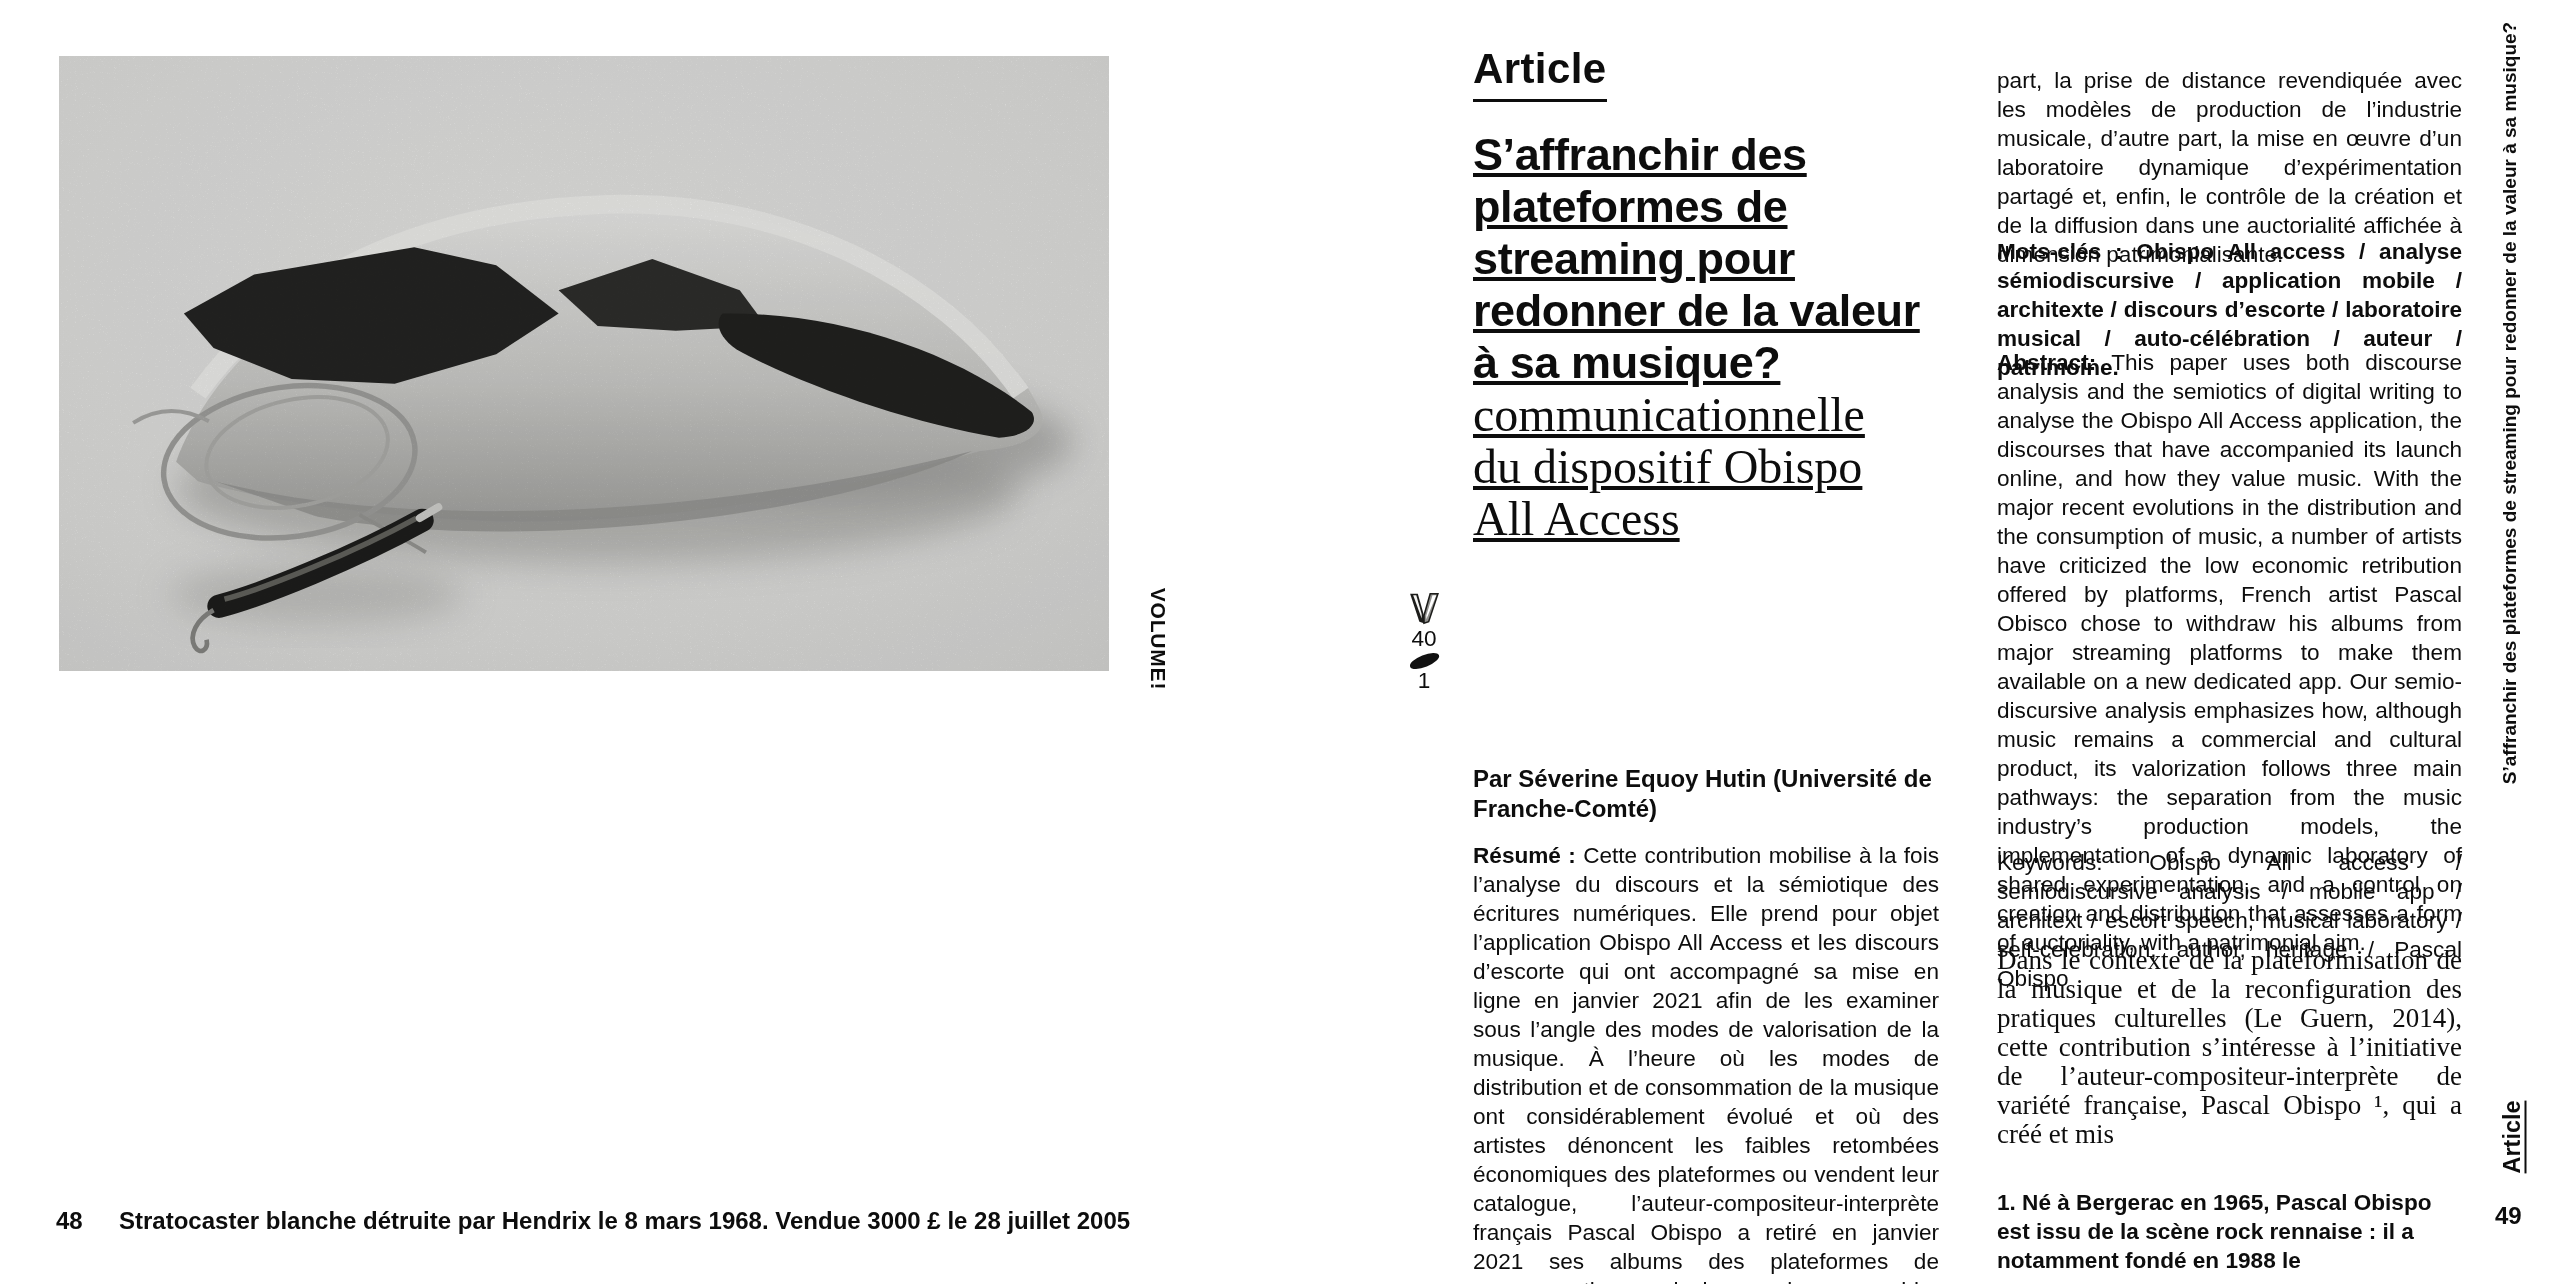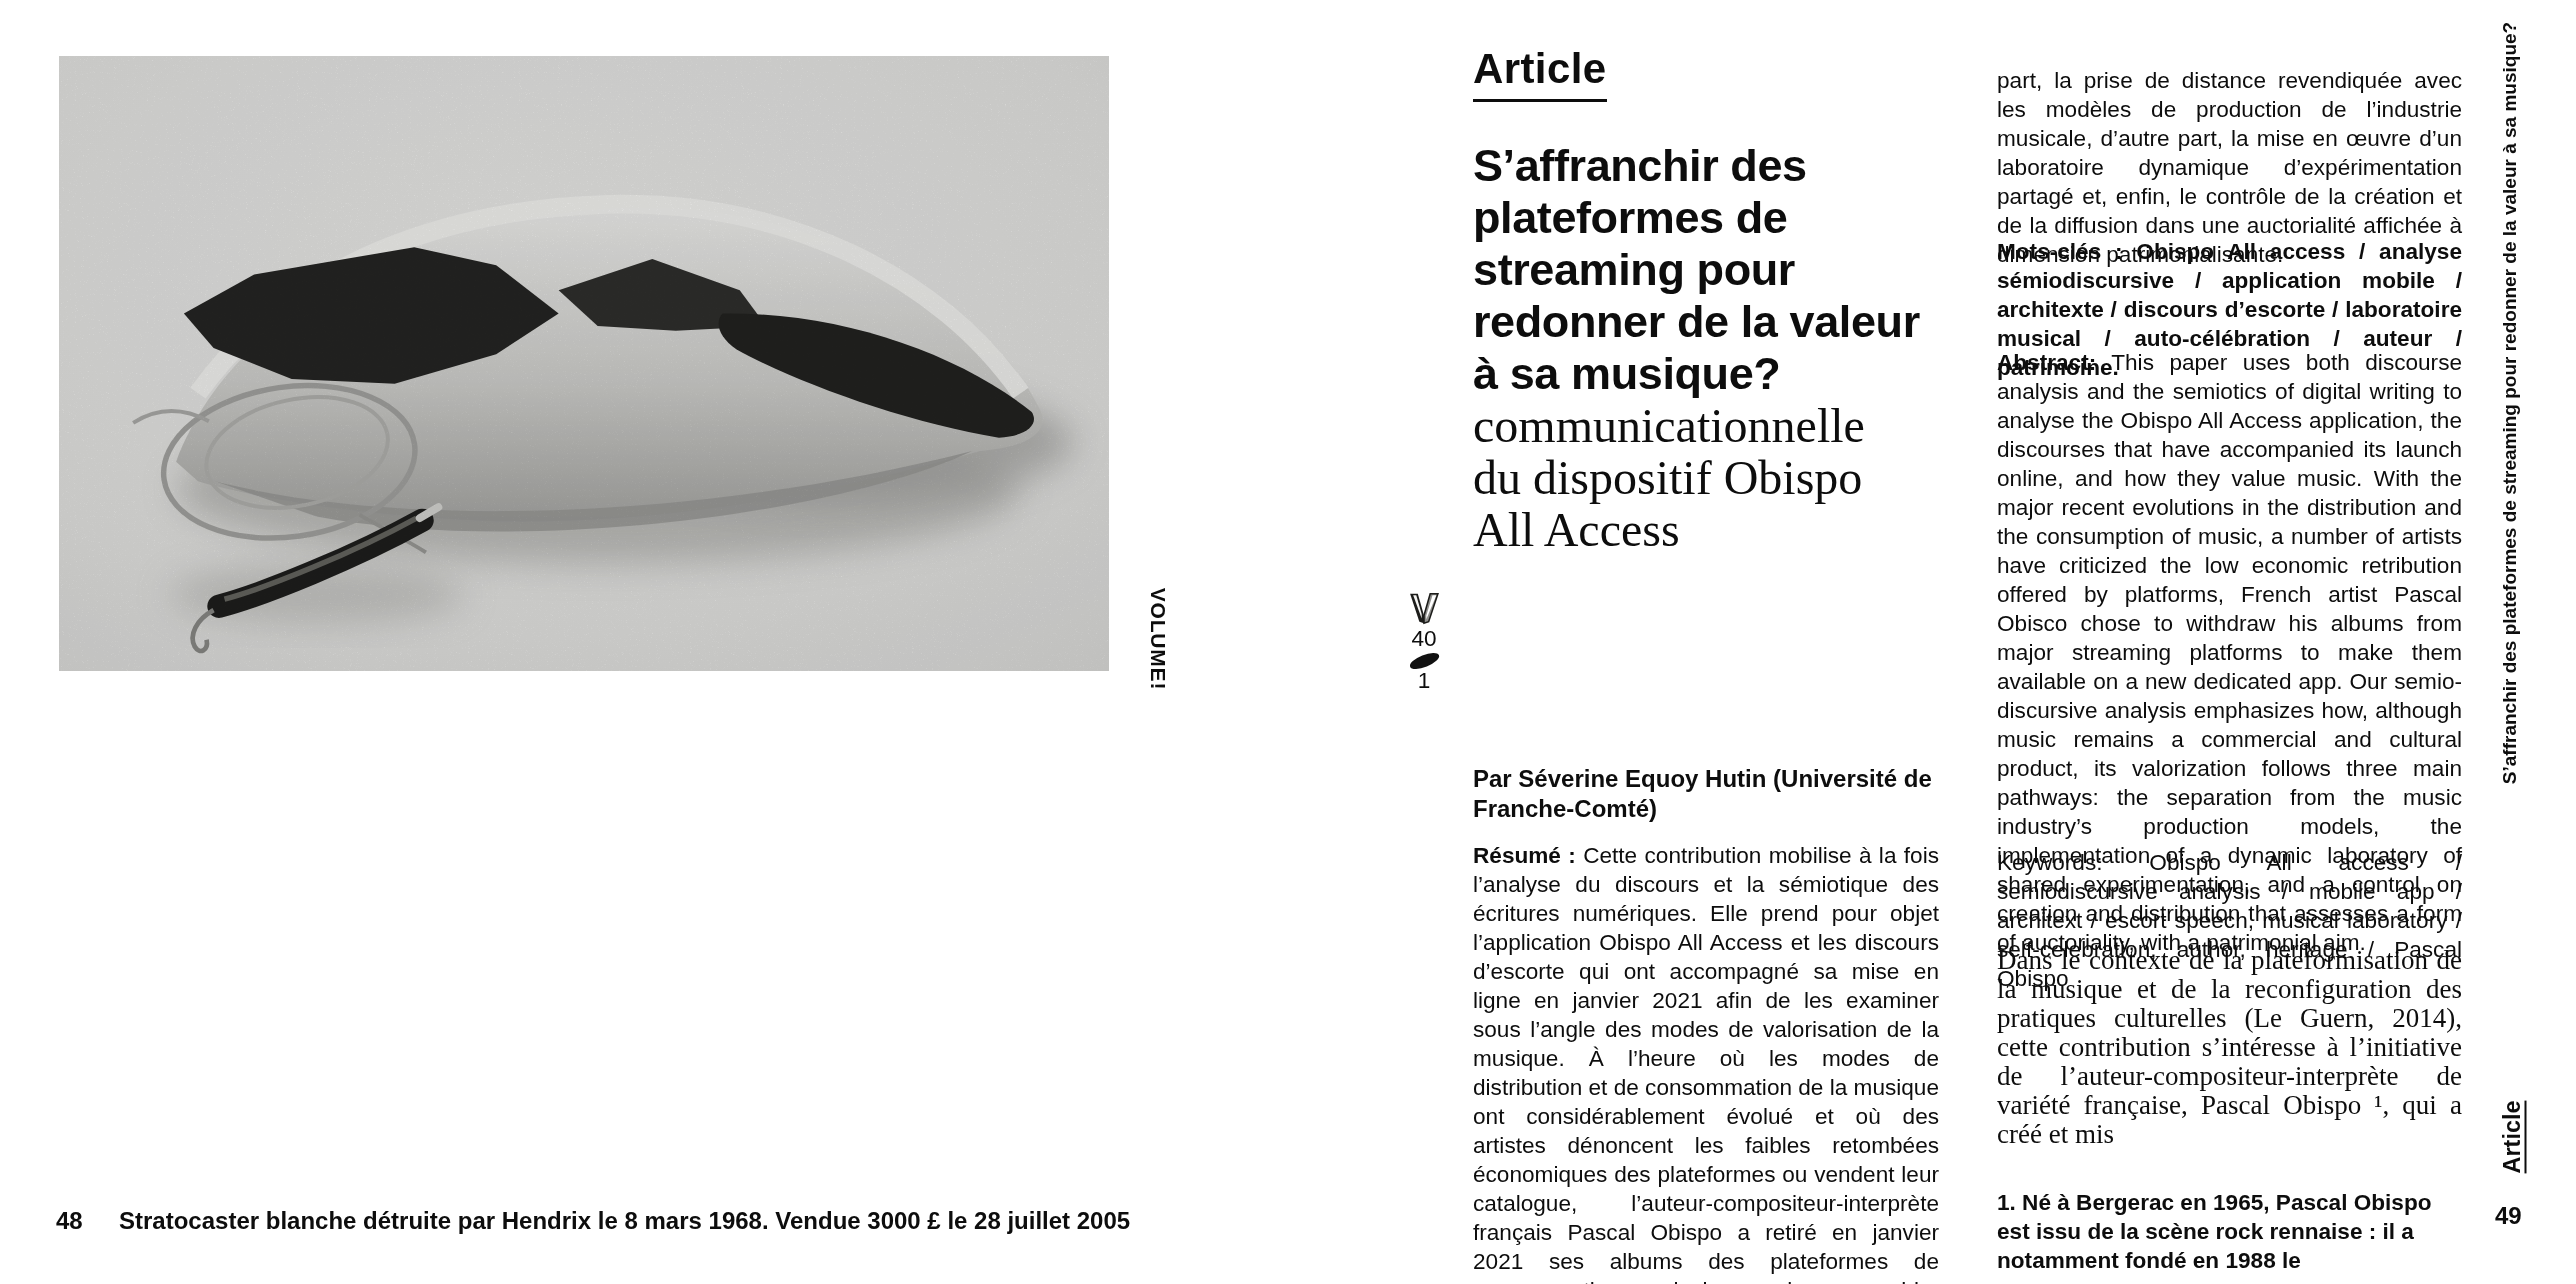--- a/index.html
+++ b/index.html
@@ -30,21 +30,21 @@
   .issue-logo .vglyph { display:block; margin:0 auto 1.6px auto; }
   .issue-logo .num { display:block; font-size:22.6px; font-weight:500; line-height:23.4px; }
   .issue-logo .leaf { display:block; width:31px; height:11.7px; margin:4.7px auto 3.1px auto;
     background:#111; border-radius:50%; transform:rotate(-22deg); }
 
   
   .article-label {
     left:1473px; top:45px; font-size:42px; font-weight:bold; letter-spacing:0.4px;
     border-bottom:3.9px solid #0d0d0d; padding-bottom:6.2px;
   }
-  .title-block { left:1473px; top:140px; width:484px; }
+  .title-block { left:1473px; top:129px; width:484px;text-decoration:underline; }
   .title-bold  { font-weight:bold; font-size:45px; line-height:52px; letter-spacing:-0.4px; }
   .title-serif { font-family:"Liberation Serif", serif; font-weight:normal; font-size:48px; line-height:52px; }
 
   .byline { left:1473px; top:740px; width:468px; font-weight:bold; font-size:24px; line-height:30px;margin-top:24px; }
 
   .smalltext { font-size:22.6px; line-height:29px; text-align:justify; }
   .resume  { left:1473px; top:841px; width:466px; }
   .lead-bold { font-weight:bold; }
 
   

